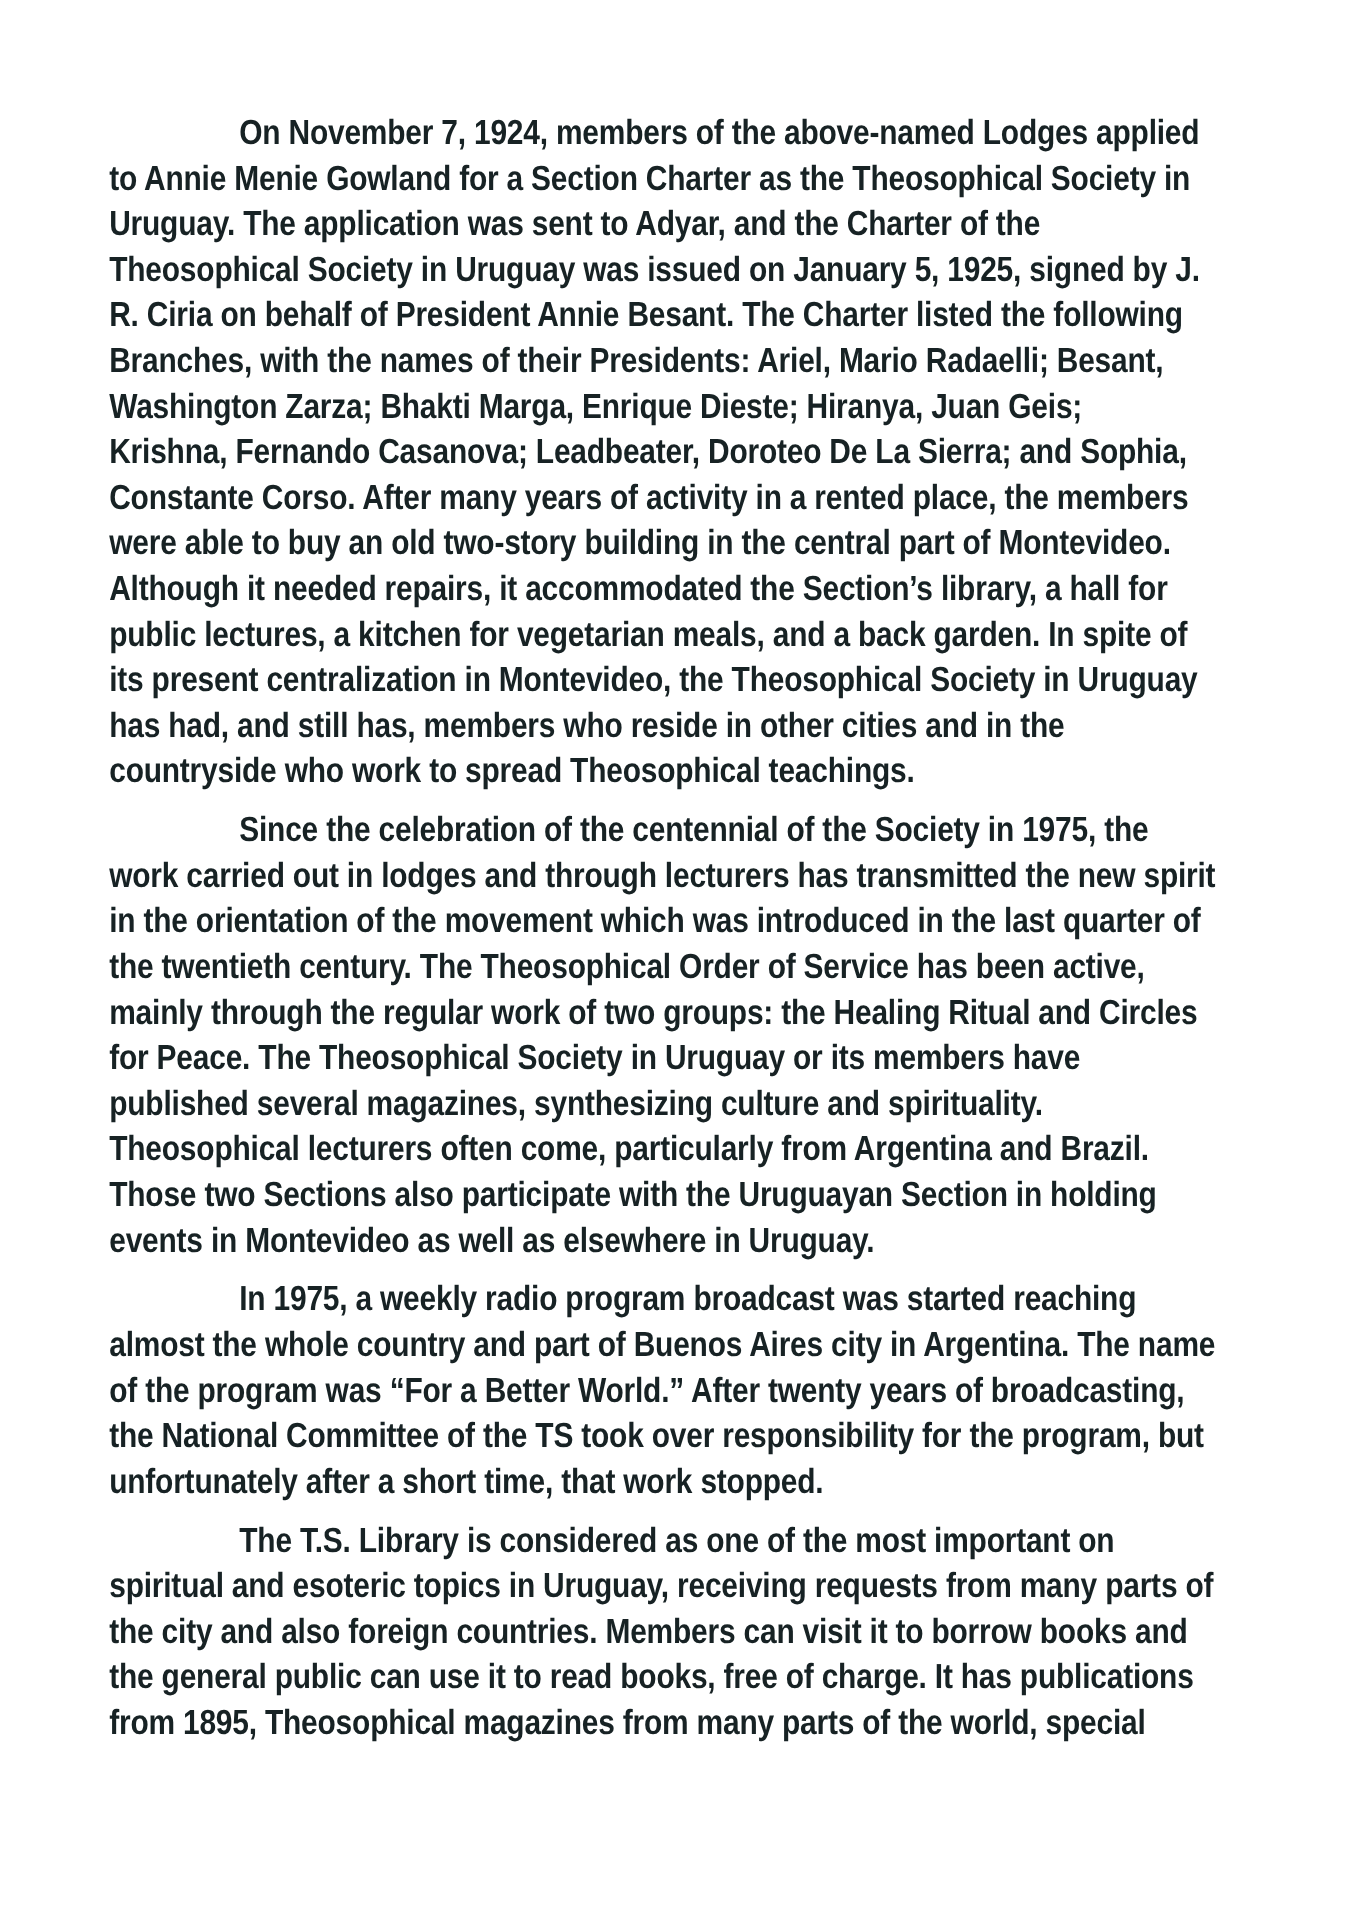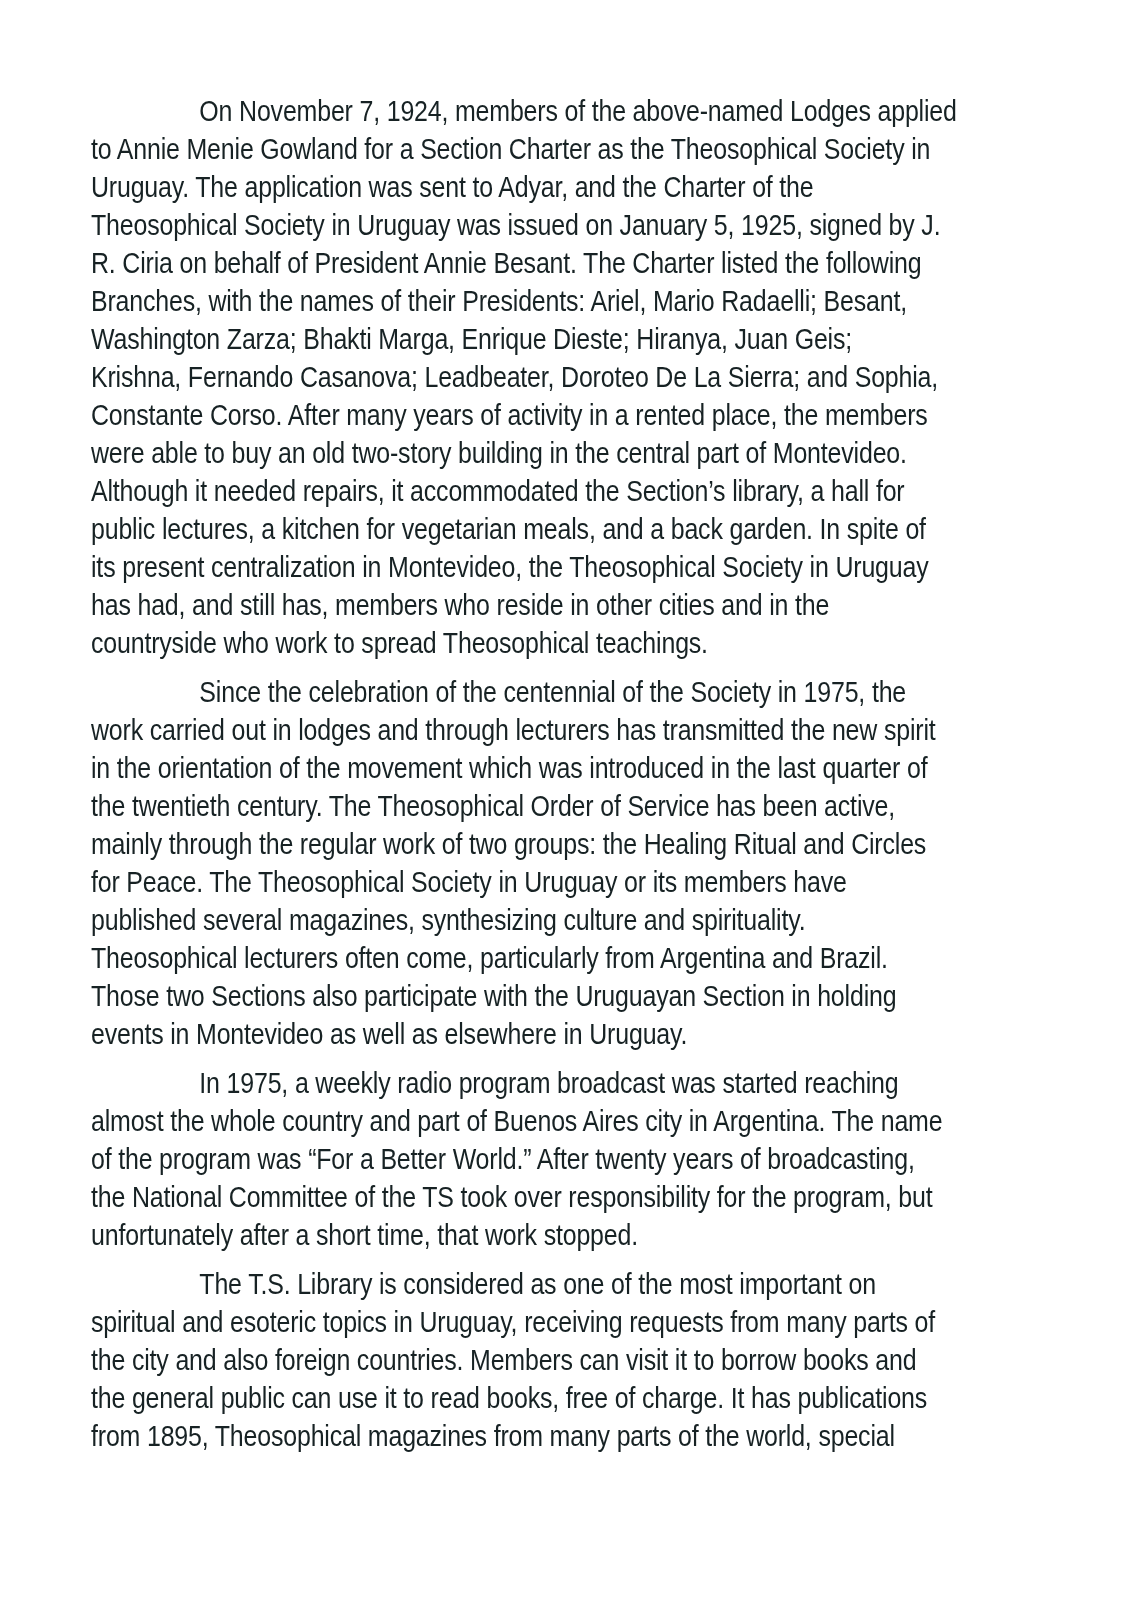--- a/index.html
+++ b/index.html
@@ -17,20 +17,21 @@
       position: absolute;
       left: 91px;
       top: 92px;
       width: 960px;
       color: #172224;
       font-family: "Liberation Sans", sans-serif;
       font-size: 29px;
     }
     .para {
       margin: 0 0 11px 0;
+      font-weight: bold;
     }
     .line {
       display: block;
       height: 38px;
       line-height: 38px;
       white-space: nowrap;
       transform-origin: 0 50%;
       transform: scaleX(0.86);
       letter-spacing: -0.2px;
     }

